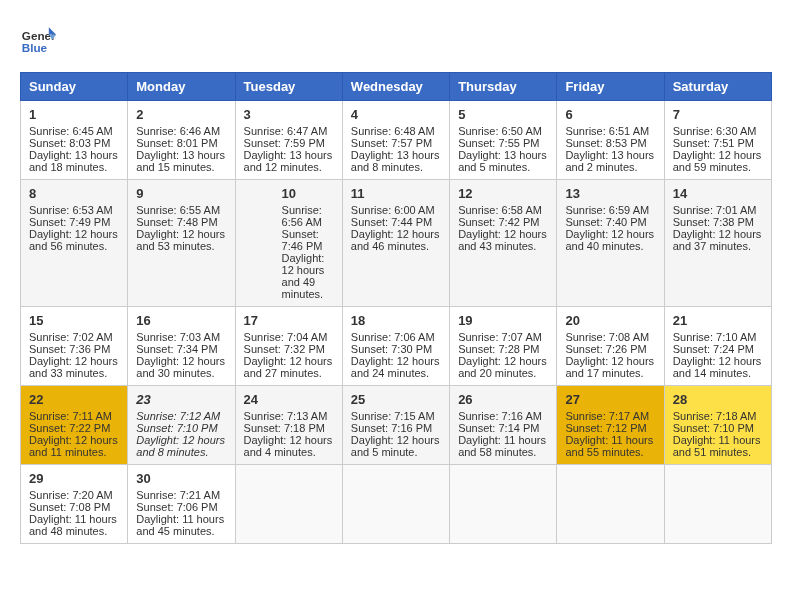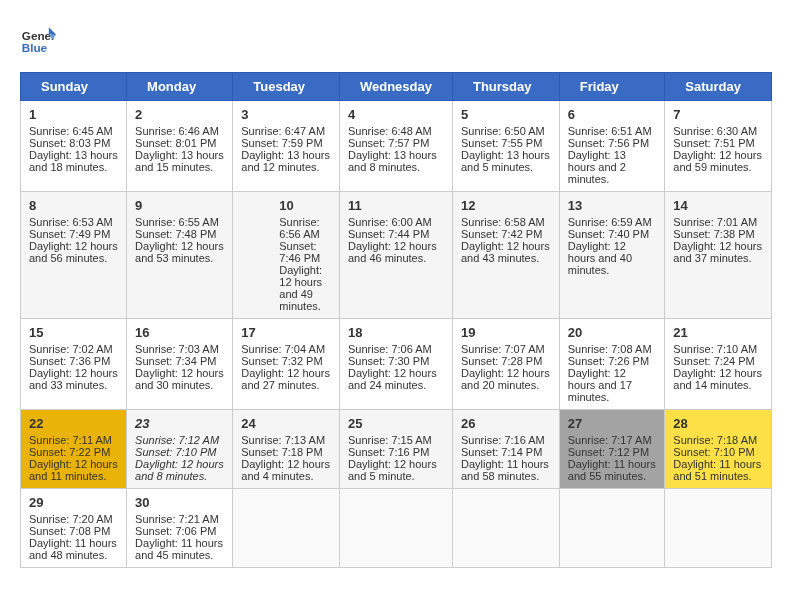--- a/index.html
+++ b/index.html
@@ -38,21 +38,21 @@
       color: #555;
     }
     .calendar {
       width: 100%;
       border-collapse: collapse;
     }
     .calendar th {
       background-color: #3a6bc4;
       color: #fff;
       text-align: left;
-      padding: 6px 20px;
+      padding: 6px 8px;
       font-size: 13px;
       font-weight: bold;
       border: 1px solid #2a5ab4;
     }
     .calendar td {
       vertical-align: top;
       padding: 6px 8px;
       border: 1px solid #ccc;
       font-size: 11px;
       color: #333;
@@ -133,21 +133,21 @@
         </td>
         <td>
           <span class="day-number">5</span>
           <div>Sunrise: 6:50 AM</div>
           <div>Sunset: 7:55 PM</div>
           <div>Daylight: 13 hours and 5 minutes.</div>
         </td>
         <td>
           <span class="day-number">6</span>
           <div>Sunrise: 6:51 AM</div>
-          <div>Sunset: 7:56 PM</div>
+          <div>Sunset: 8:53 PM</div>
           <div>Daylight: 13 hours and 2 minutes.</div>
         </td>
         <td>
           <span class="day-number">7</span>
           <div>Sunrise: 6:30 AM</div>
           <div>Sunset: 7:51 PM</div>
           <div>Daylight: 12 hours and 59 minutes.</div>
         </td>
       </tr>
       <tr>
@@ -262,21 +262,21 @@
           <div>Sunrise: 7:15 AM</div>
           <div>Sunset: 7:16 PM</div>
           <div>Daylight: 12 hours and 5 minute.</div>
         </td>
         <td style="background-color: rgb(245, 245, 245);">
           <span class="day-number">26</span>
           <div>Sunrise: 7:16 AM</div>
           <div>Sunset: 7:14 PM</div>
           <div>Daylight: 11 hours and 58 minutes.</div>
         </td>
-        <td style="background-color: #a3a3a3;">
+        <td style="background-color: #eab308;">
           <span class="day-number">27</span>
           <div>Sunrise: 7:17 AM</div>
           <div>Sunset: 7:12 PM</div>
           <div>Daylight: 11 hours and 55 minutes.</div>
         </td>
         <td style="background-color: #fde047;">
           <span class="day-number">28</span>
           <div>Sunrise: 7:18 AM</div>
           <div>Sunset: 7:10 PM</div>
           <div>Daylight: 11 hours and 51 minutes.</div>

